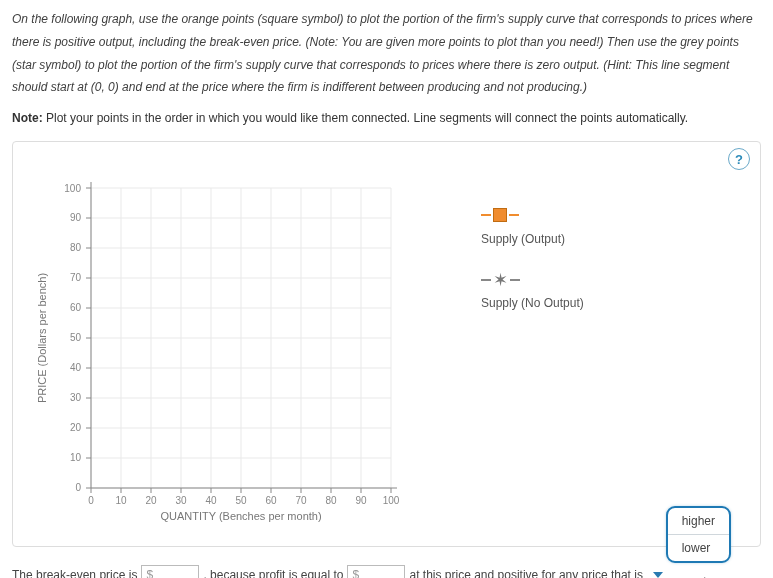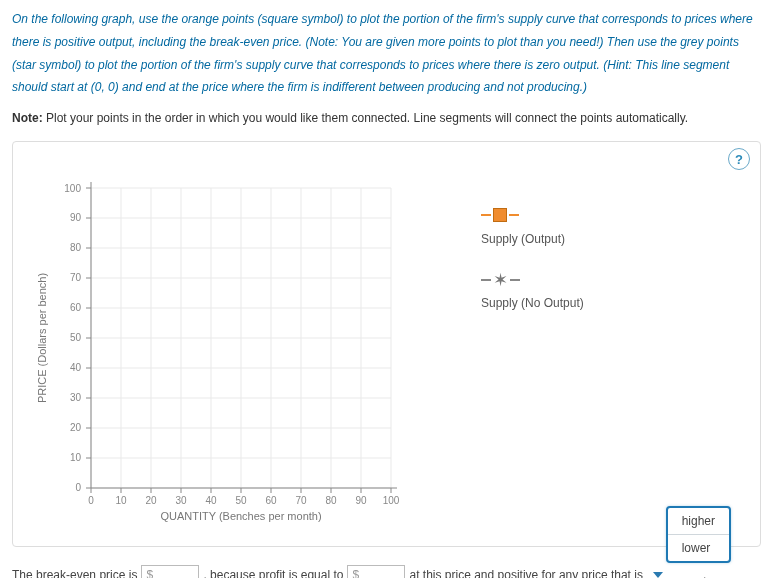--- a/index.html
+++ b/index.html
@@ -5,21 +5,21 @@
   body {
     font-family: Arial, Helvetica, sans-serif;
     font-size: 12px;
     color: #333;
     margin: 0;
     padding: 8px 12px 12px 12px;
     width: 749px;
   }
   .instructions {
     font-style: italic;
-    color: #0369a1;
+    color: #404040;
     line-height: 1.9;
     margin-bottom: 10px;
   }
   .note-line {
     color: #333;
     margin-bottom: 14px;
     line-height: 1.5;
   }
   .note-line b { font-weight: bold; }
   .graph-wrap {
@@ -134,21 +134,21 @@
     border-left: 5px solid transparent;
     border-right: 5px solid transparent;
     border-top: 6px solid #2a7ab0;
     margin-left: 6px;
   }
   .dropdown-options {
     position: absolute;
     right: 30px;
     bottom: 22px;
     border: 2px solid #1e79b4;
-    border-radius: 4px;
+    border-radius: 9px;
     background: #fff;
     font-size: 12px;
     box-shadow: 0 0 3px rgba(30,121,180,0.3);
   }
   .dropdown-options div {
     padding: 6px 14px;
     border-bottom: 1px solid #d0d7dc;
     color: #444;
     cursor: pointer;
   }

